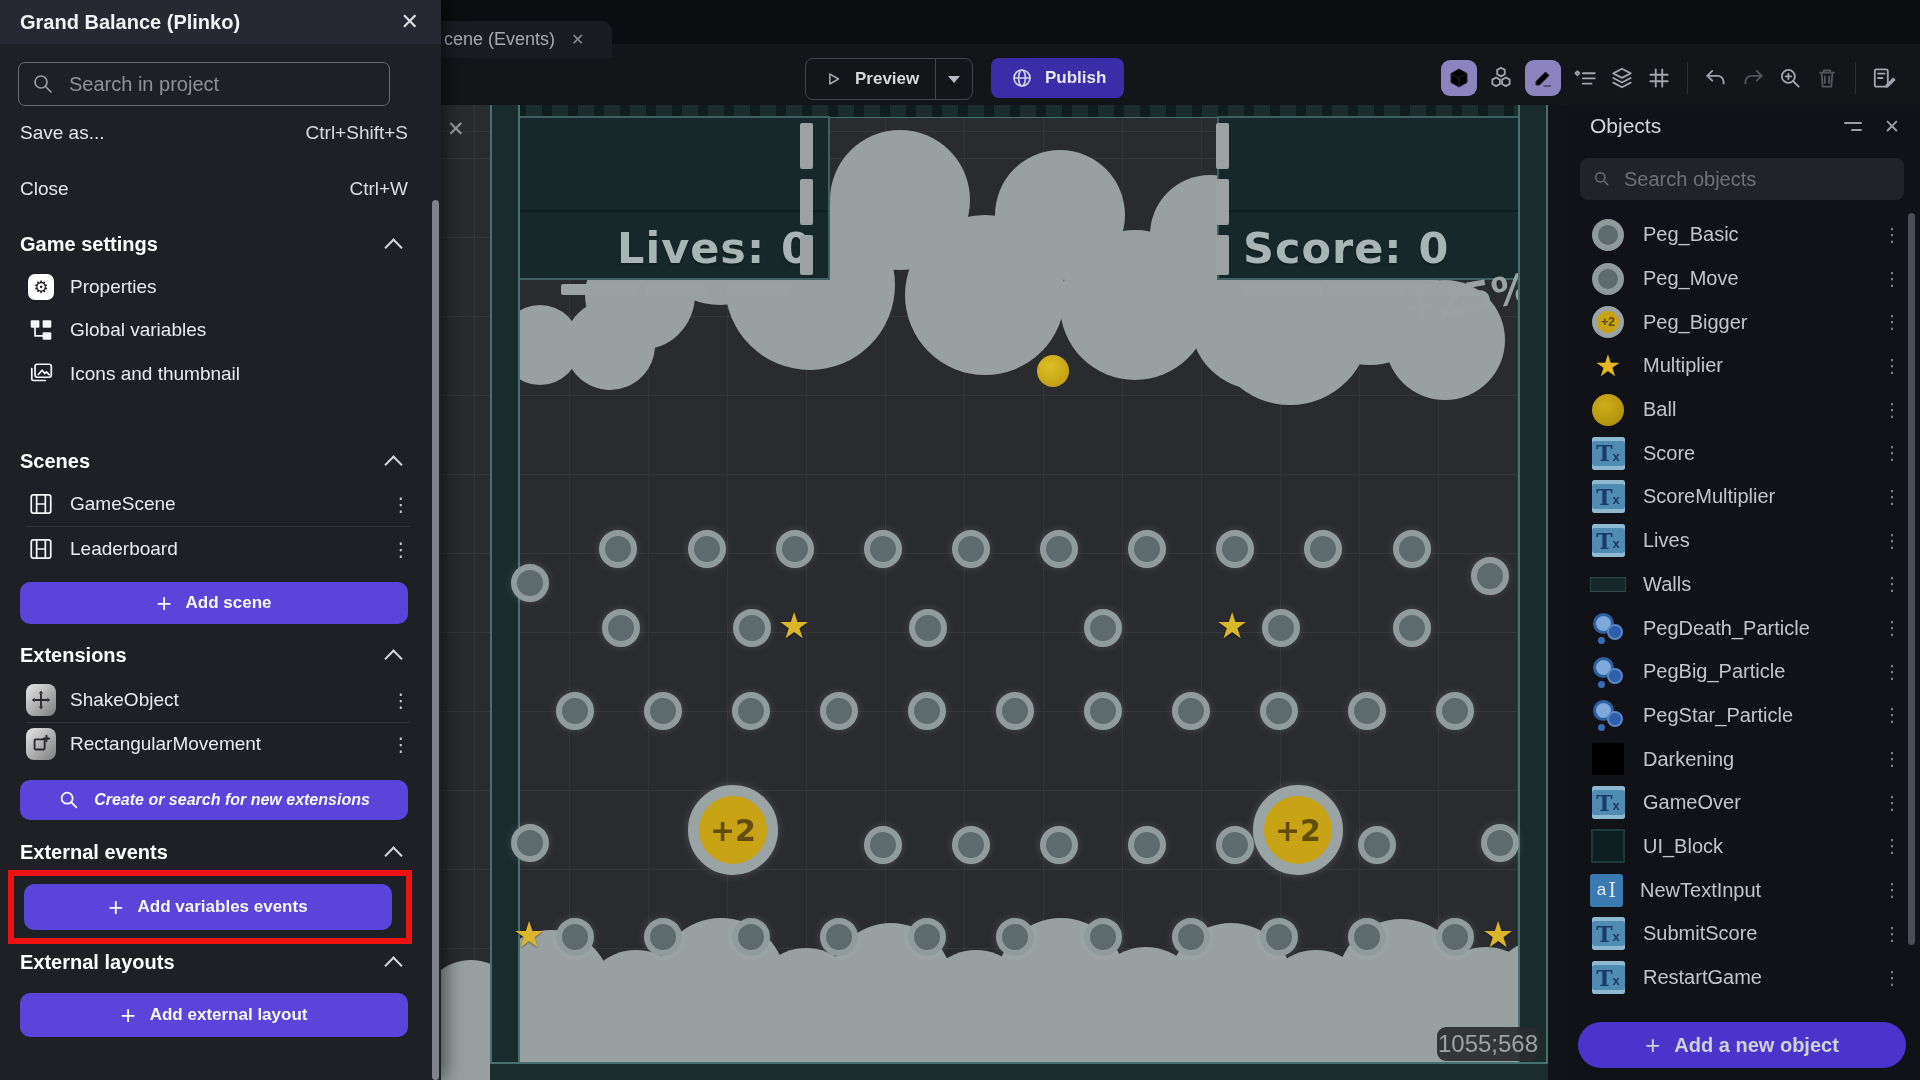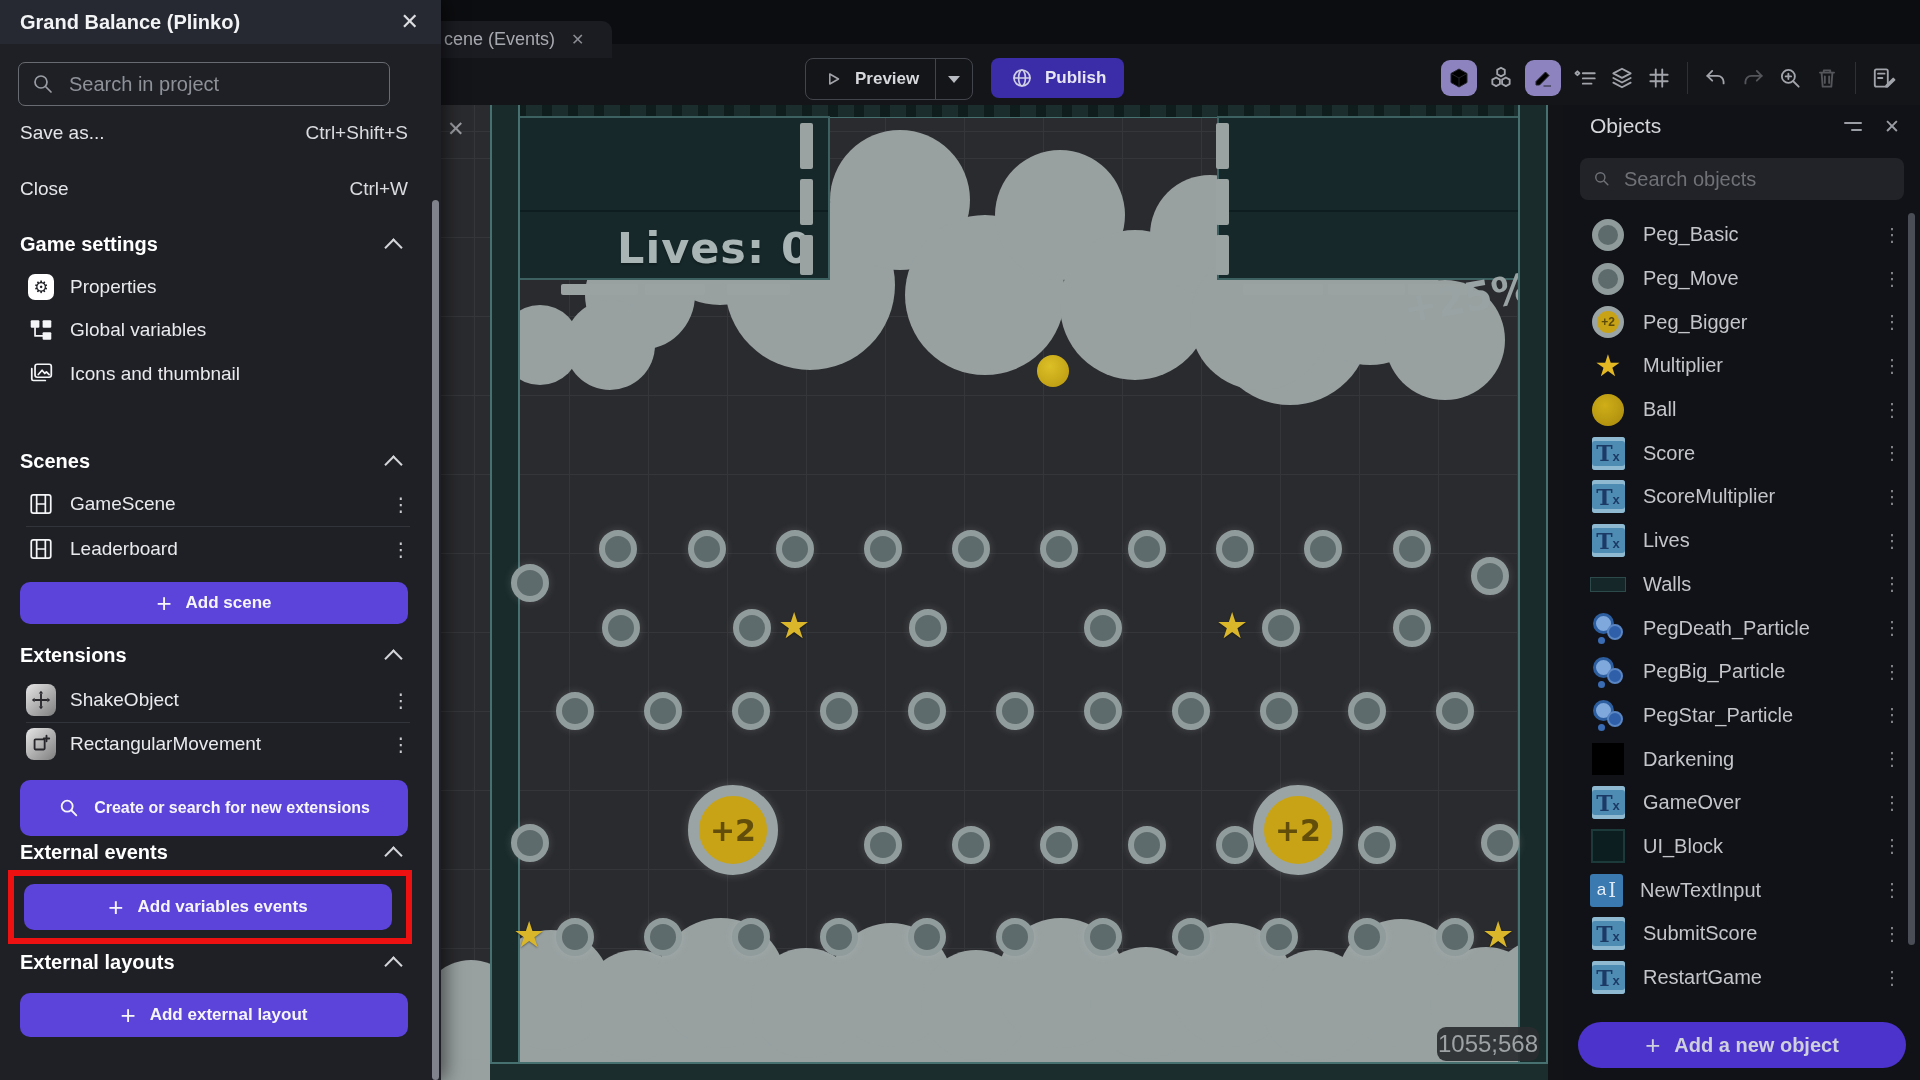--- a/index.html
+++ b/index.html
@@ -254,20 +254,21 @@
   <div class="topstrip"></div>
 
   <div class="cloud-band"></div>
   <div id="livesbox" class="hudbox">
       <div class="innerline"></div>
     </div>
   <div id="scorebox" class="hudbox">
       <div class="innerline"></div>
     </div>
   <div class="hudtext" style="left:176px;top:118px;">Lives: 0</div>
+  <div class="hudtext" style="left:802px;top:118px;">Score: 0</div>
 
   <span class="dash" style="left:120px;top:179px;width:77px;"></span>
   <span class="dash" style="left:204px;top:179px;width:60px;"></span>
   <span class="dash" style="left:286px;top:179px;width:63px;"></span>
   <span class="dash" style="left:802px;top:179px;width:80px;"></span>
   <span class="dash" style="left:887px;top:179px;width:77px;"></span>
   <span class="dash" style="left:967px;top:179px;width:60px;"></span>
   <span class="vdash" style="left:359px;top:18px;height:46px;"></span>
   <span class="vdash" style="left:359px;top:74px;height:46px;"></span>
   <span class="vdash" style="left:359px;top:130px;height:40px;"></span>
@@ -631,21 +632,21 @@
       <span class="ext-ic">
           <svg width="22" height="22" viewBox="0 0 24 24">
             <rect x="5" y="7" width="11" height="11" rx="1"></rect>
             <path d="M18 3v6M15 6h6"></path>
           </svg>
         </span>
     </span>
     <span class="lab">RectangularMovement</span>
     <span class="kebab">⋮</span>
   </div>
-  <div class="dr-btn" style="top:780px;height:56px;font-size:16px;">
+  <div class="dr-btn" style="top:780px;height:40px;font-size:16px;font-style:italic;">
     <span class="ti" style="width:22px;height:22px;">
       <svg width="22" height="22" viewBox="0 0 24 24" style="stroke:#f6f6fa;stroke-width:2;">
           <circle cx="10" cy="10" r="6"></circle>
           <path d="M15 15 20 20"></path>
         </svg>
     </span>
     <span>Create or search for new extensions</span>
   </div>
 
   <div class="sec-head" style="top:840px;">

